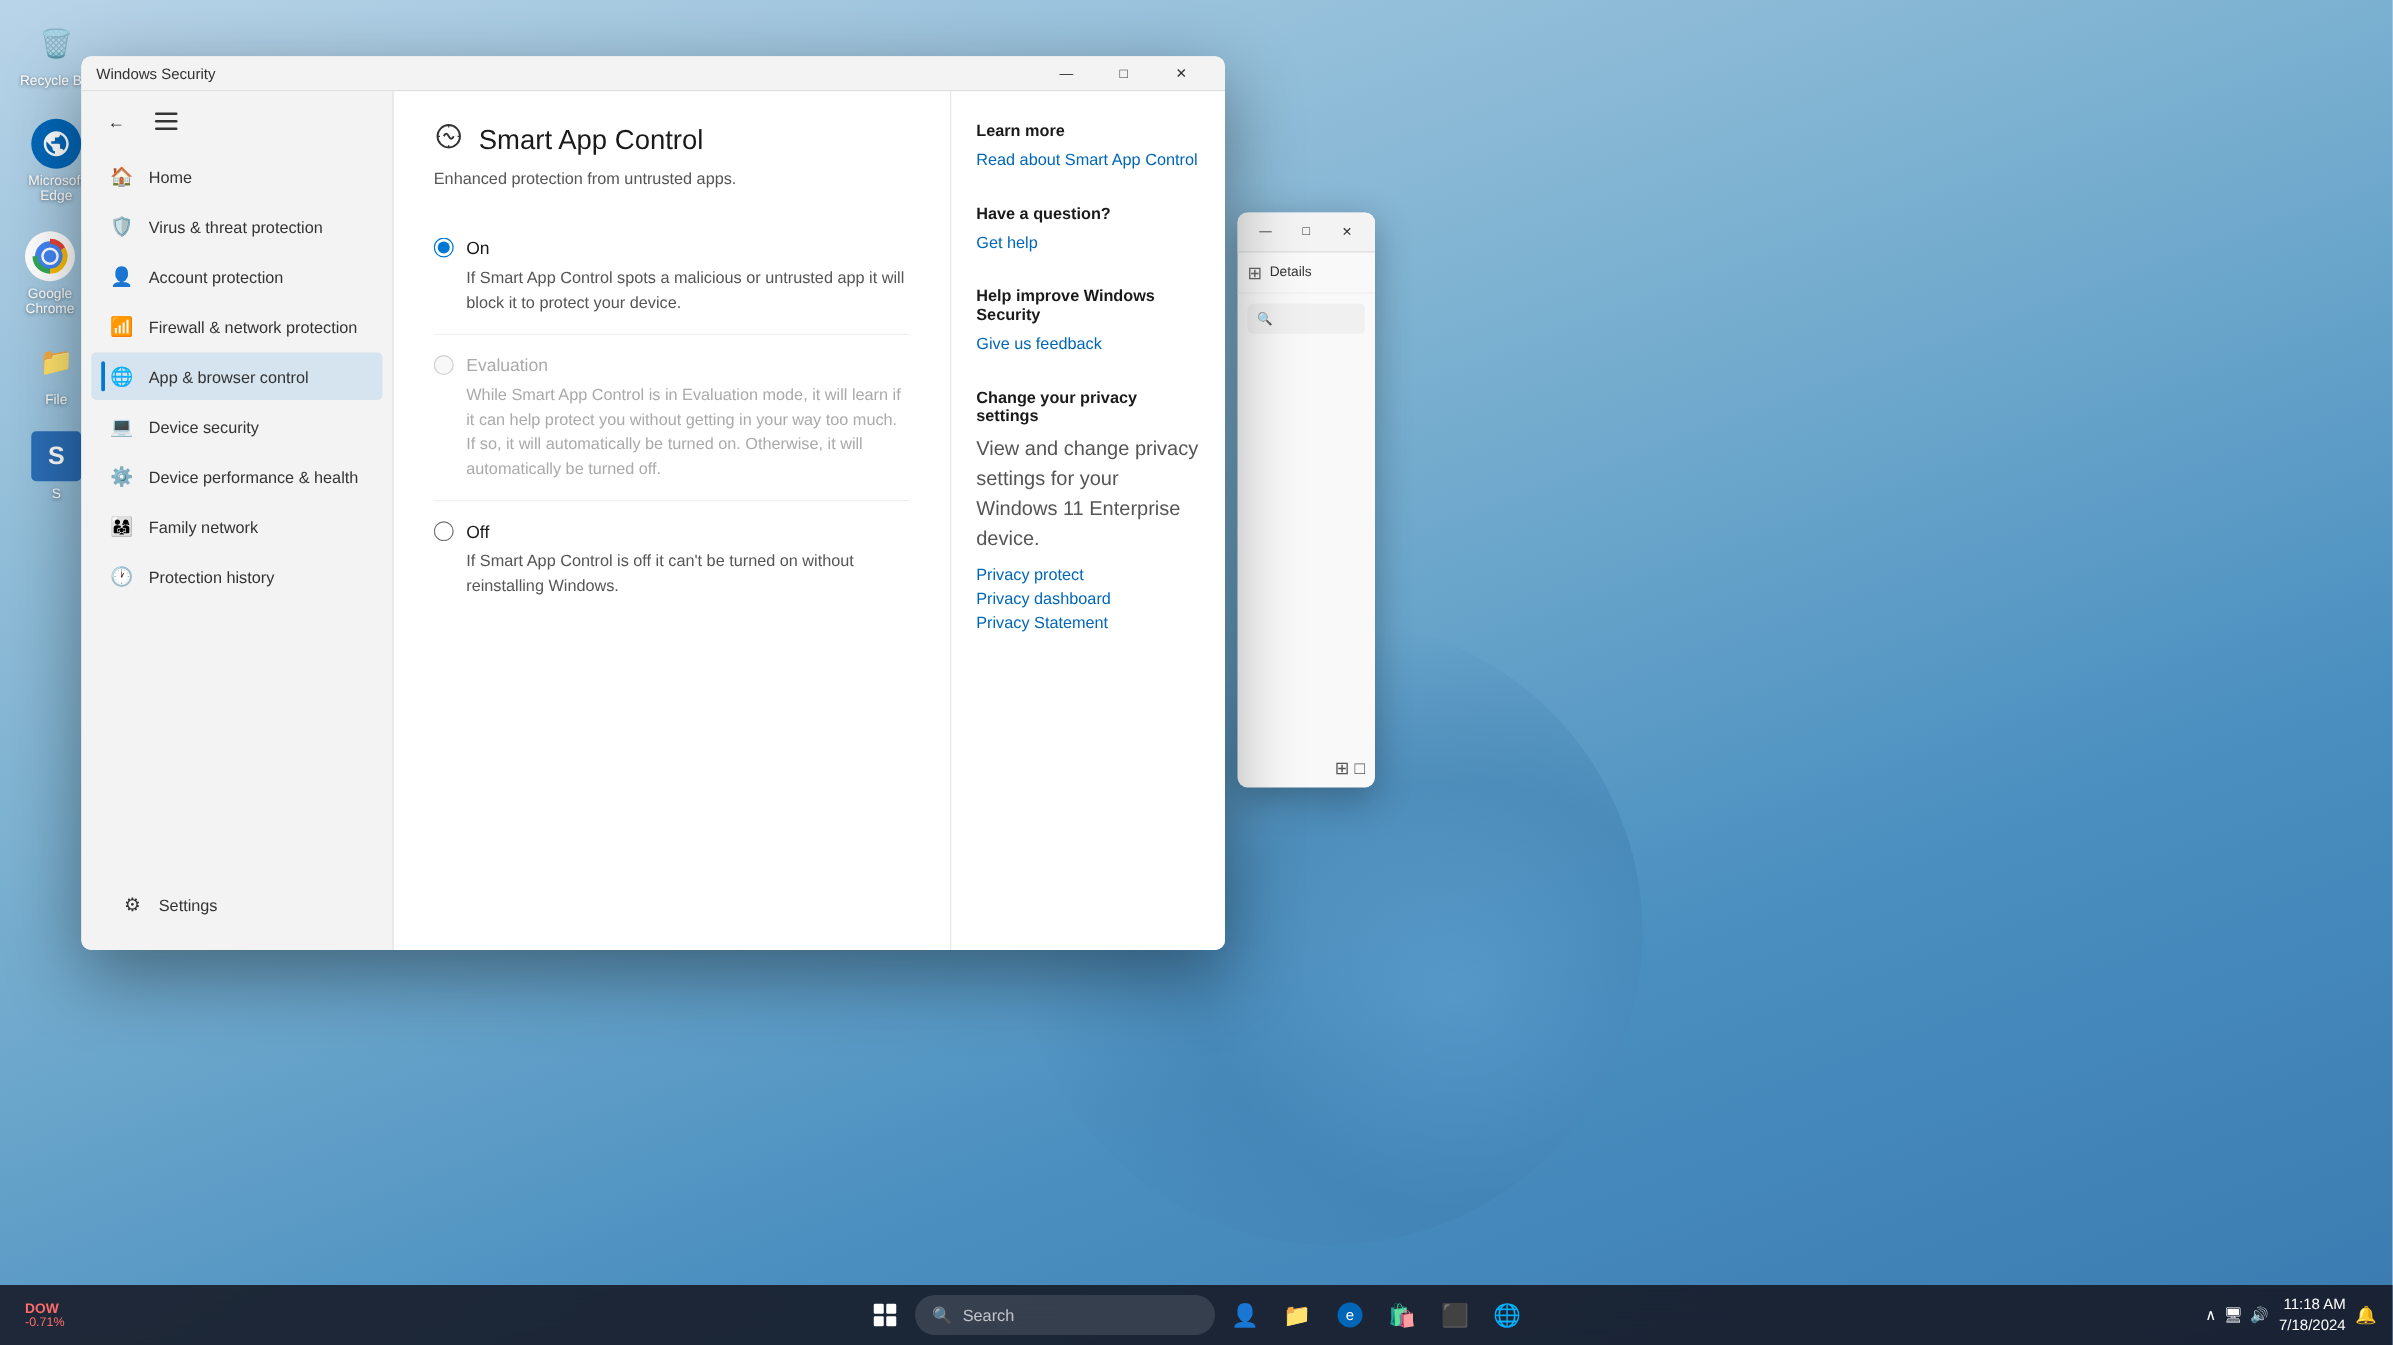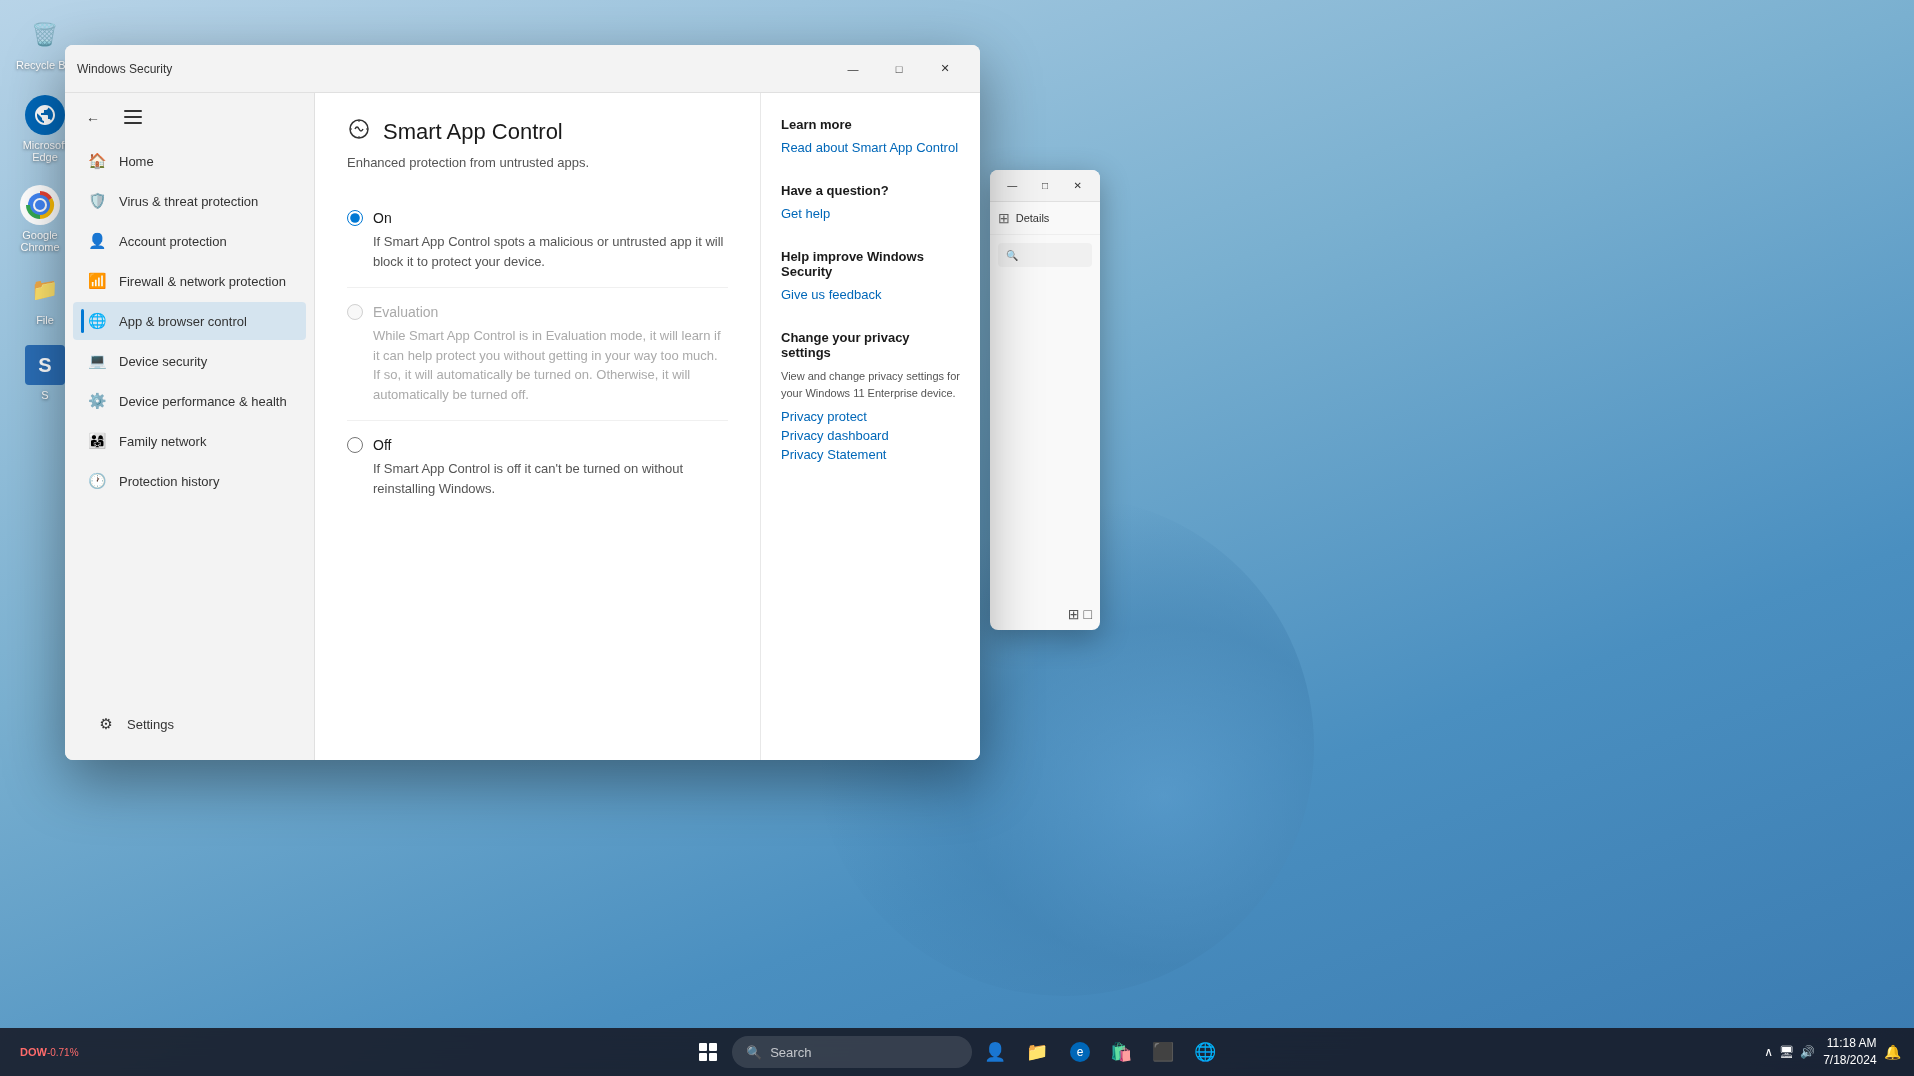--- a/index.html
+++ b/index.html
@@ -148,21 +148,21 @@
       height: 715px;
       background: #f3f3f3;
       border-radius: 8px;
       box-shadow: 0 20px 60px rgba(0,0,0,0.4);
       display: flex;
       flex-direction: column;
       overflow: hidden;
     }
 
     .title-bar {
-      height: 48px;
+      height: 28px;
       background: #f3f3f3;
       display: flex;
       align-items: center;
       padding: 0 12px;
       gap: 0;
       flex-shrink: 0;
       border-bottom: 1px solid #e0e0e0;
     }
 
     .title-bar-title {
@@ -403,21 +403,21 @@
     .panel-link {
       display: block;
       font-size: 13px;
       color: #0067b8;
       text-decoration: none;
       cursor: pointer;
       margin-bottom: 4px;
     }
 
     .panel-text {
-      font-size: 11px;
+      font-size: 16px;
       color: #555;
       line-height: 1.5;
       margin-bottom: 8px;
     }
 
     
     .bg-window {
       position: absolute;
       top: 170px;
       left: 990px;
@@ -681,21 +681,21 @@
         <a class="panel-link">Privacy protect</a>
         <a class="panel-link">Privacy dashboard</a>
         <a class="panel-link">Privacy Statement</a>
       </div>
     </div>
   </div>
 </div>
 
 <div class="taskbar">
   <div class="taskbar-left">
-    <div style="color:white; font-size:11px; display:flex; flex-direction:row; align-items:center; padding:0 8px;">
+    <div style="color:white; font-size:11px; display:flex; flex-direction:column; align-items:flex-start; padding:0 8px;">
       <span style="color:#ff6b6b; font-weight:bold;">DOW</span>
       <span style="color:#ff6b6b; font-size:10px;">-0.71%</span>
     </div>
   </div>
 
   <div class="taskbar-center">
 
     <div class="taskbar-icon">
       <svg width="20" height="20" viewBox="0 0 20 20" fill="white">
         <rect x="1" y="1" width="8" height="8" rx="1"></rect>

